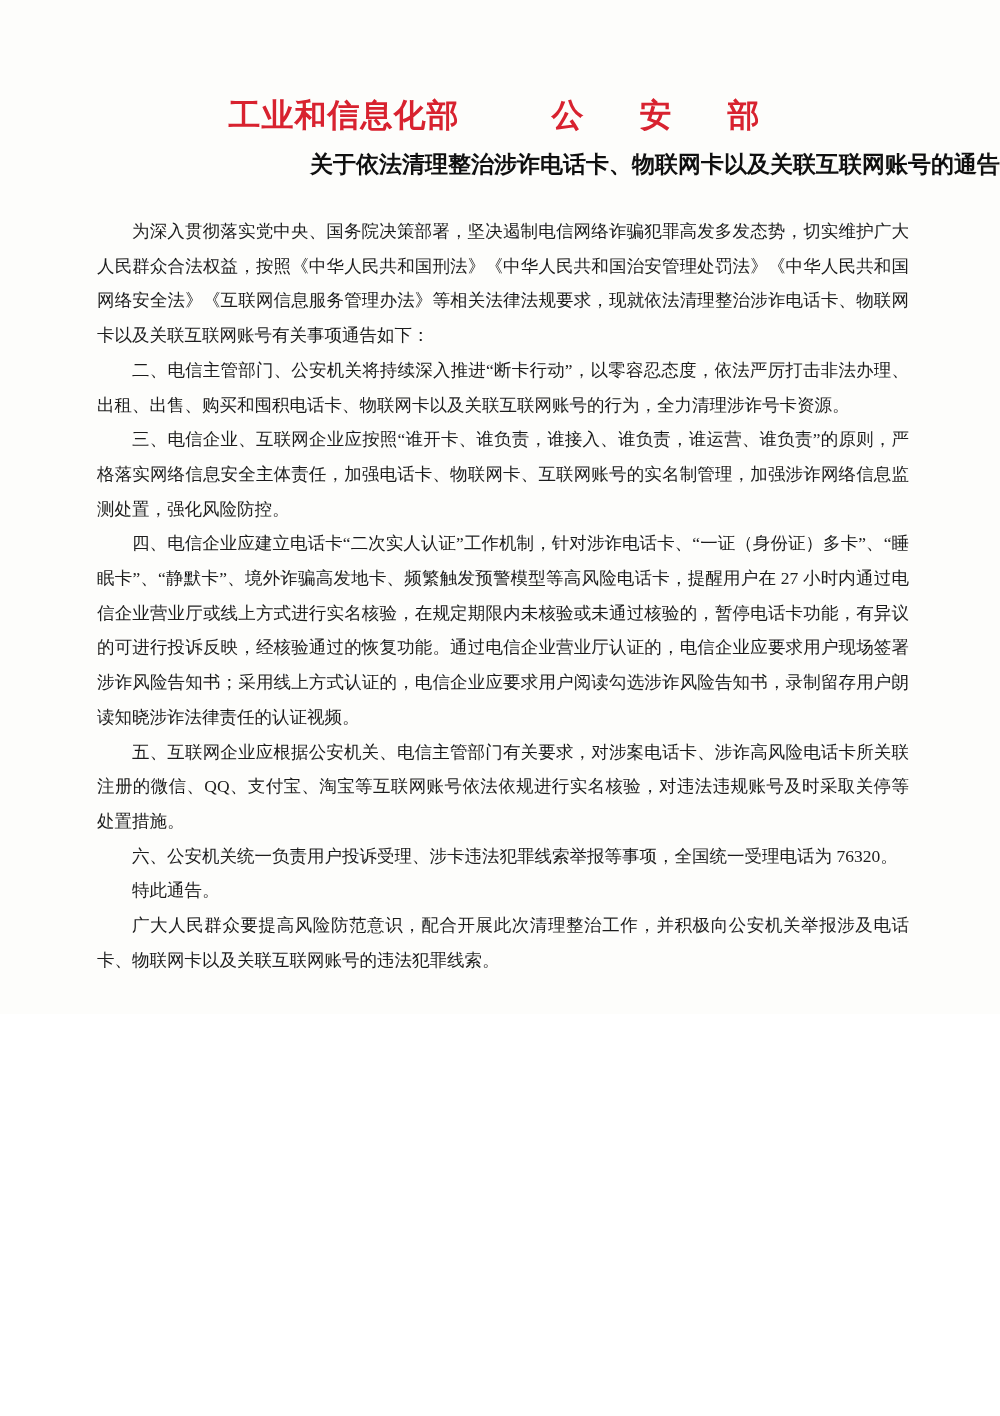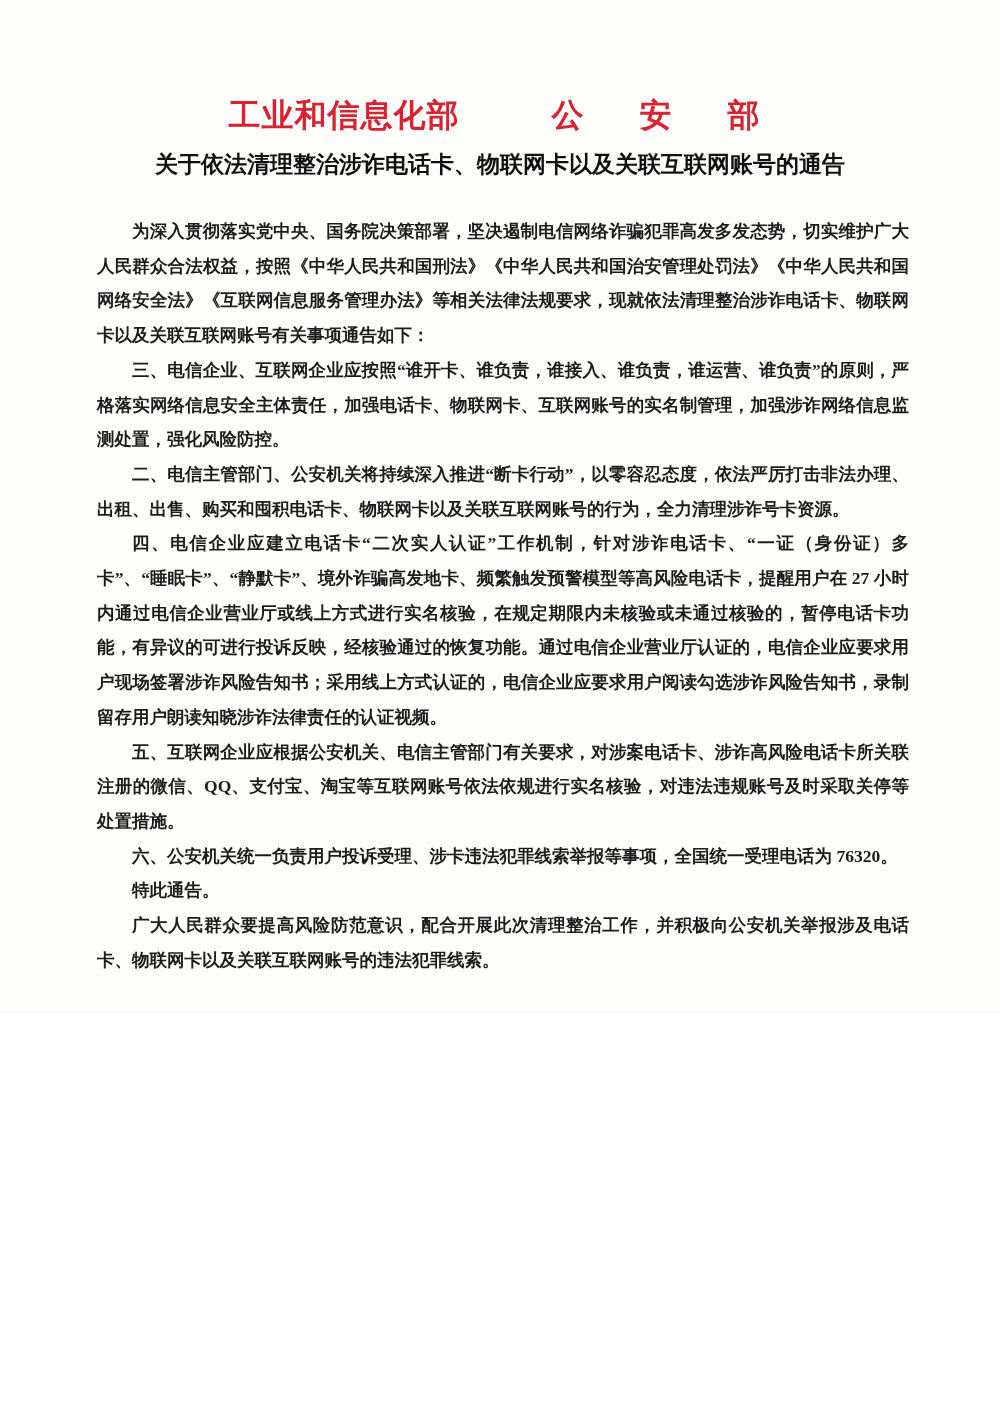--- a/index.html
+++ b/index.html
@@ -15,29 +15,29 @@
   }
   .header-row {
     position:absolute; top:94px; left:0; width:100%;
     display:flex; justify-content:center; align-items:baseline; gap:92px;
     font-weight:bold; font-size:32px; color:#d8222f;
     letter-spacing:1px;
   }
   .ministry-2 { letter-spacing:12px; }
   .doc-title {
     position:absolute; top:149px; left:0; width:100%;
-    text-align:center; font-weight:bold; font-size:23px; color:#101010;
+    text-align:right; font-weight:bold; font-size:23px; color:#101010;
   }
   .doc-body {
     position:absolute; left:97px; top:214px; width:812px;
     font-size:17.5px; line-height:34.7px;
     text-align:justify; text-justify:inter-ideograph;
     color:#1c1c1c;
   }
-  .doc-body p { margin:0; text-indent:2em;font-weight:bold; }
+  .doc-body p { margin:0; text-indent:2em; }
   .seal { position:absolute; }
   .seal-left  { left:312px; top:1104px; width:162px; height:162px; }
   .seal-right { left:521px; top:1097px; width:165px; height:165px; }
   .seal svg { width:100%; height:100%; opacity:0.95; }
   .seal-overlay {
     position:absolute; text-align:center;
     font-weight:bold; color:#3b3b3b;
     font-family:"Liberation Serif","DejaVu Serif",serif;
   }
   .overlay-left {
@@ -62,22 +62,22 @@
 
   <div class="header-row">
     <span class="ministry-1">工业和信息化部</span>
     <span class="ministry-2">公　安　部</span>
   </div>
 
   <div class="doc-title">关于依法清理整治涉诈电话卡、物联网卡以及关联互联网账号的通告</div>
 
   <div class="doc-body">
     <p>为深入贯彻落实党中央、国务院决策部署，坚决遏制电信网络诈骗犯罪高发多发态势，切实维护广大人民群众合法权益，按照《中华人民共和国刑法》《中华人民共和国治安管理处罚法》《中华人民共和国网络安全法》《互联网信息服务管理办法》等相关法律法规要求，现就依法清理整治涉诈电话卡、物联网卡以及关联互联网账号有关事项通告如下：</p>
+    <p>二、电信主管部门、公安机关将持续深入推进“断卡行动”，以零容忍态度，依法严厉打击非法办理、出租、出售、购买和囤积电话卡、物联网卡以及关联互联网账号的行为，全力清理涉诈号卡资源。</p>
     <p>三、电信企业、互联网企业应按照“谁开卡、谁负责，谁接入、谁负责，谁运营、谁负责”的原则，严格落实网络信息安全主体责任，加强电话卡、物联网卡、互联网账号的实名制管理，加强涉诈网络信息监测处置，强化风险防控。</p>
-    <p>二、电信主管部门、公安机关将持续深入推进“断卡行动”，以零容忍态度，依法严厉打击非法办理、出租、出售、购买和囤积电话卡、物联网卡以及关联互联网账号的行为，全力清理涉诈号卡资源。</p>
     <p>四、电信企业应建立电话卡“二次实人认证”工作机制，针对涉诈电话卡、“一证（身份证）多卡”、“睡眠卡”、“静默卡”、境外诈骗高发地卡、频繁触发预警模型等高风险电话卡，提醒用户在 27 小时内通过电信企业营业厅或线上方式进行实名核验，在规定期限内未核验或未通过核验的，暂停电话卡功能，有异议的可进行投诉反映，经核验通过的恢复功能。通过电信企业营业厅认证的，电信企业应要求用户现场签署涉诈风险告知书；采用线上方式认证的，电信企业应要求用户阅读勾选涉诈风险告知书，录制留存用户朗读知晓涉诈法律责任的认证视频。</p>
     <p>五、互联网企业应根据公安机关、电信主管部门有关要求，对涉案电话卡、涉诈高风险电话卡所关联注册的微信、QQ、支付宝、淘宝等互联网账号依法依规进行实名核验，对违法违规账号及时采取关停等处置措施。</p>
     <p>六、公安机关统一负责用户投诉受理、涉卡违法犯罪线索举报等事项，全国统一受理电话为 76320。</p>
     <p>特此通告。</p>
     <p>广大人民群众要提高风险防范意识，配合开展此次清理整治工作，并积极向公安机关举报涉及电话卡、物联网卡以及关联互联网账号的违法犯罪线索。</p>
   </div>
 
   <div class="seal seal-left">
     <svg viewBox="0 0 160 160">
       <circle cx="80" cy="80" r="75" fill="none" stroke="#d5323e" stroke-width="5"></circle>

